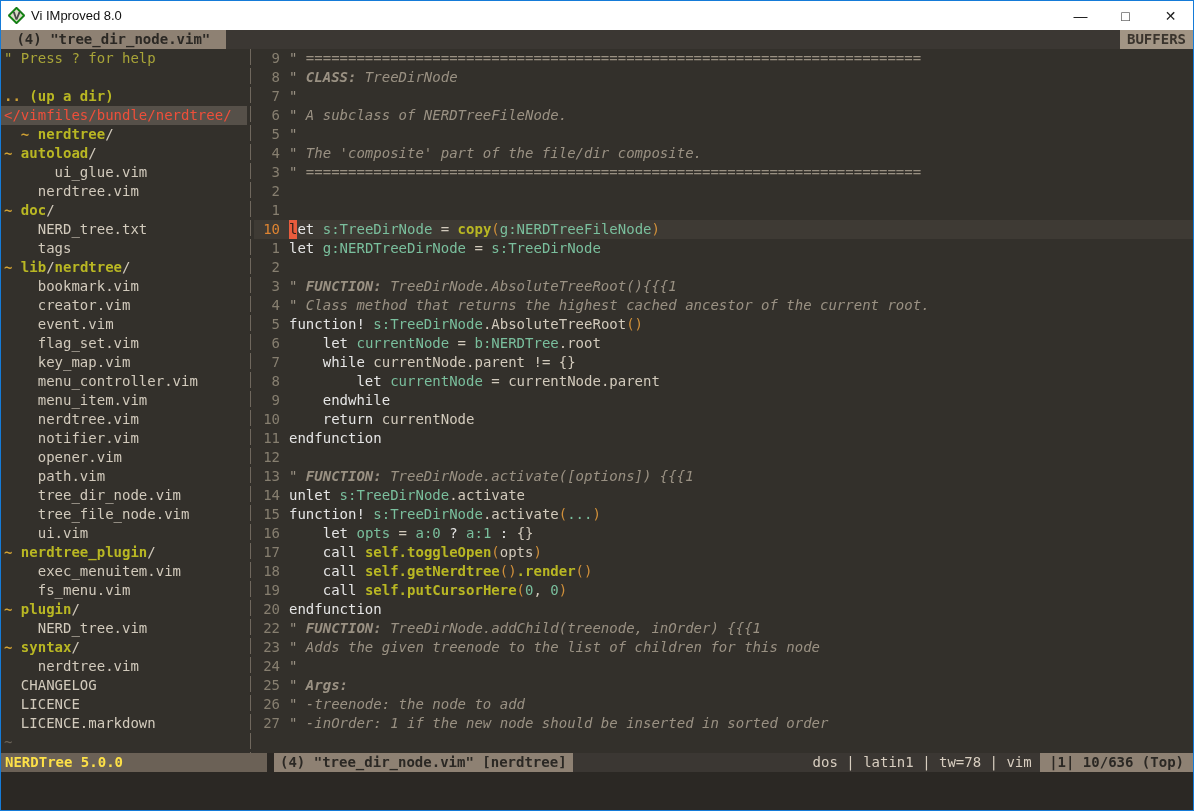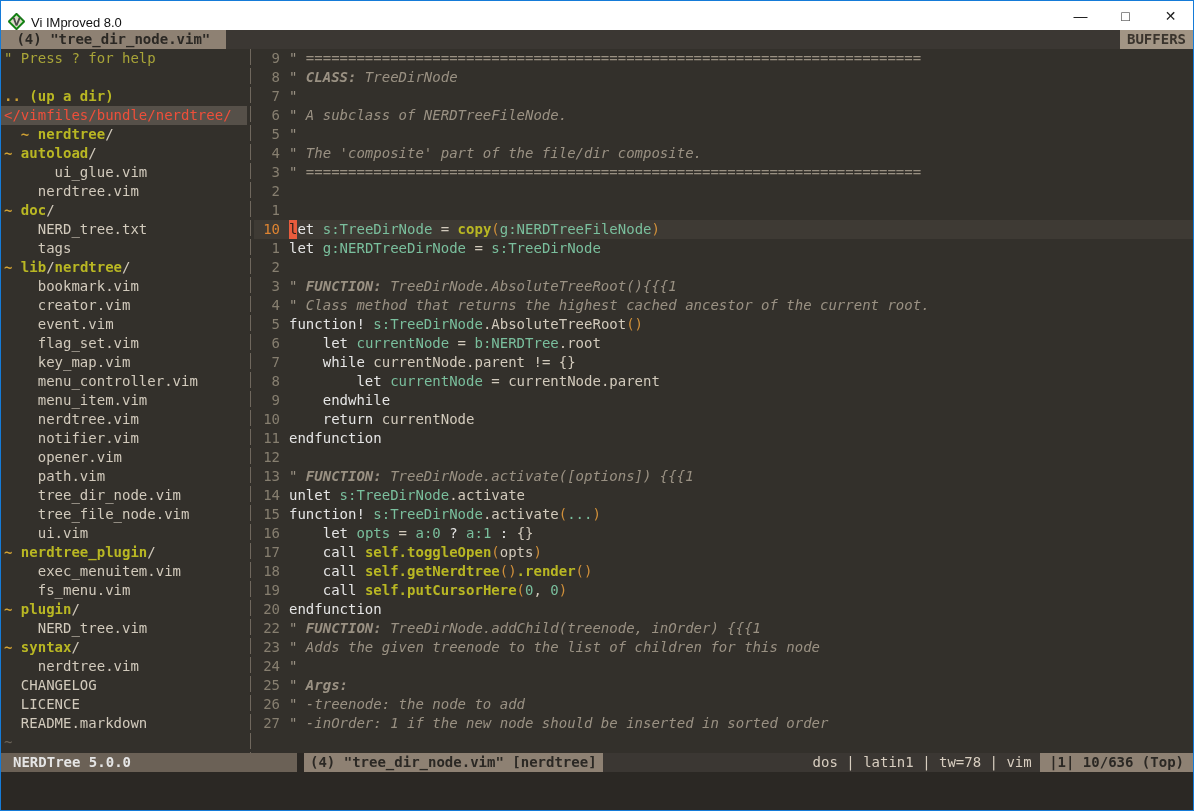--- a/index.html
+++ b/index.html
@@ -3,21 +3,21 @@
 <meta charset="utf-8">
 <style>
   * { box-sizing: border-box; }
   html,body { margin:0; padding:0; background:#555; }
   .window{
     width:1194px; height:811px; border:1px solid #157bd8;
     display:flex; flex-direction:column; background:#33302b;
     font-family:"DejaVu Sans Mono", monospace; overflow:hidden;
   }
   
-  .titlebar{ height:29px; flex:none; background:#ffffff; display:flex; align-items:flex-end;
+  .titlebar{ height:29px; flex:none; background:#ffffff; display:flex; align-items:center;
     padding-left:7px; font-family:"Liberation Sans", sans-serif; font-size:13px; color:#111; }
   .app-icon{ width:17px; height:17px; margin-right:6px; flex:none; }
   .controls{ margin-left:auto; display:flex; height:100%; }
   .ctrl{ width:45px; height:100%; display:flex; align-items:center; justify-content:center;
     font-size:14px; color:#222; cursor:default; }
   
   .tabline{ height:19px; flex:none; background:#3b3733; display:flex;
     font-size:14px; line-height:19px; font-weight:bold; white-space:pre; }
   .tab{ background:#8e8173; color:#2b2824; padding:0 7px; }
   .buffers{ margin-left:auto; background:#a29585; color:#3a342d; padding:0 7px;text-align:right; }
@@ -45,21 +45,21 @@
   .t-cur{ background:#e85c3d; color:#2b1f17; }
   .t-help{ color:#a8a438; }
   .t-gold{ color:#cfa033; font-weight:bold; }
   .t-dir{ color:#b9b723; font-weight:bold; }
   .t-file{ color:#d2cabc; }
   .t-root{ color:#ef4f3a; }
   .t-tilde{ color:#6a6358; }
   
   .statusline{ height:19px; flex:none; display:flex; background:#3b3733;
     font-size:14px; line-height:19px; white-space:pre; }
-  .st-left{ width:296px; flex:none; background:#6b6156; color:#e5e5e5; font-weight:bold; padding-left:12px; }
+  .st-left{ width:266px; flex:none; background:#6b6156; color:#fde047; font-weight:bold; padding-left:4px; }
   .st-gap{ width:7px; flex:none; background:#2b2824; }
   .st-file{ background:#8e8173; color:#2b2824; font-weight:bold; padding:0 6px; }
   .st-info{ margin-left:auto; color:#d8cec0; }
   .st-pos{ background:#8e8173; color:#2b2824; font-weight:bold; padding:0 9px; }
   .cmdline{ height:38px; flex:none; background:#2b2824; }
 </style>
 </head>
 <body>
 
 <div class="window">
@@ -113,21 +113,21 @@
         <div class="tree-row"><span class="t-d">    </span><span class="t-file">ui.vim</span></div>
         <div class="tree-row"><span class="t-gold">~ </span><span class="t-dir">nerdtree_plugin</span><span class="t-d">/</span></div>
         <div class="tree-row"><span class="t-d">    </span><span class="t-file">exec_menuitem.vim</span></div>
         <div class="tree-row"><span class="t-d">    </span><span class="t-file">fs_menu.vim</span></div>
         <div class="tree-row"><span class="t-gold">~ </span><span class="t-dir">plugin</span><span class="t-d">/</span></div>
         <div class="tree-row"><span class="t-d">    </span><span class="t-file">NERD_tree.vim</span></div>
         <div class="tree-row"><span class="t-gold">~ </span><span class="t-dir">syntax</span><span class="t-d">/</span></div>
         <div class="tree-row"><span class="t-d">    </span><span class="t-file">nerdtree.vim</span></div>
         <div class="tree-row"><span class="t-d">  </span><span class="t-file">CHANGELOG</span></div>
         <div class="tree-row"><span class="t-d">  </span><span class="t-file">LICENCE</span></div>
-        <div class="tree-row"><span class="t-d">  </span><span class="t-file">README.markdown</span></div>
+        <div class="tree-row"><span class="t-d">  </span><span class="t-file">LICENCE.markdown</span></div>
         <div class="tree-row"><span class="t-tilde">~</span></div>
       </div>
     <div class="vsep"></div>
     <div class="editor">
         <div class="code-line"><span class="lnum">9</span><span class="t-c">" =========================================================================</span></div>
         <div class="code-line"><span class="lnum">8</span><span class="t-c">" </span><span class="t-cb">CLASS:</span><span class="t-c"> TreeDirNode</span></div>
         <div class="code-line"><span class="lnum">7</span><span class="t-c">"</span></div>
         <div class="code-line"><span class="lnum">6</span><span class="t-c">" A subclass of NERDTreeFileNode.</span></div>
         <div class="code-line"><span class="lnum">5</span><span class="t-c">"</span></div>
         <div class="code-line"><span class="lnum">4</span><span class="t-c">" The 'composite' part of the file/dir composite.</span></div>

